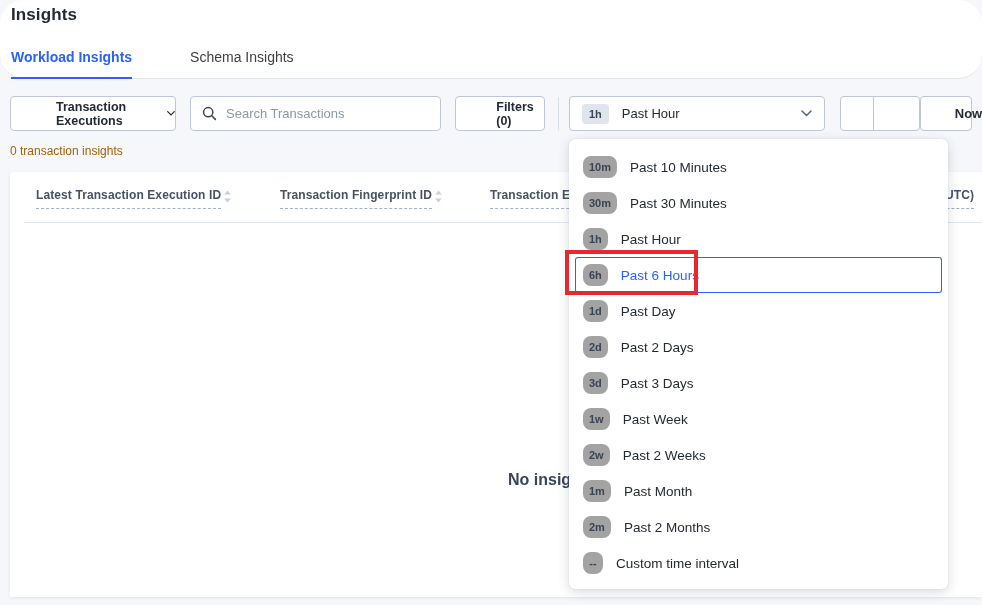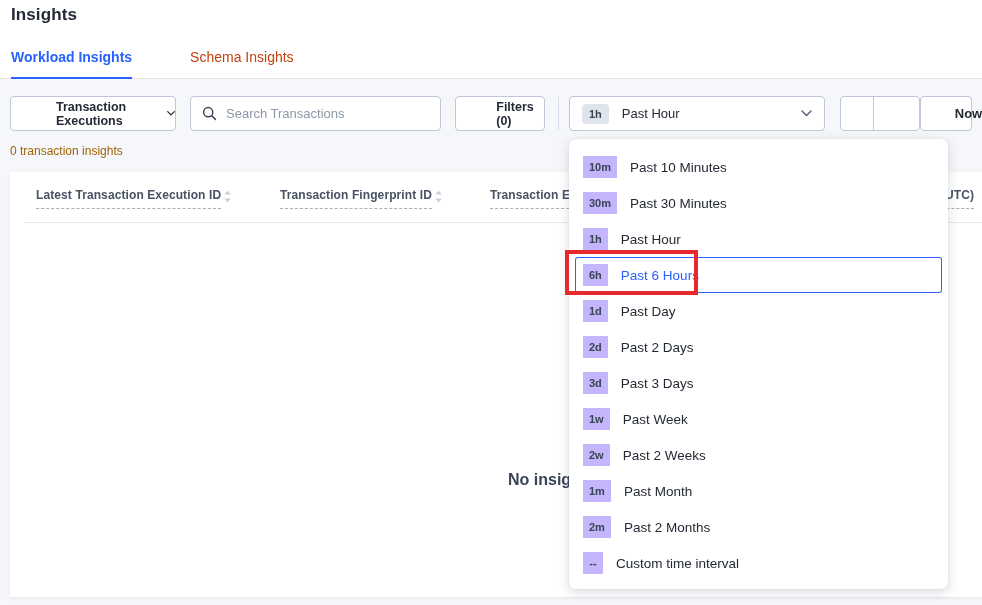--- a/index.html
+++ b/index.html
@@ -6,29 +6,29 @@
   html,body { background:#fff; }
   #app {
     position:relative; width:982px; height:605px; overflow:hidden;
     background:#f6f7fa;
     font-family:"Liberation Sans", sans-serif;
     color:#242a35;
   }
   
   .header-band {
     position:absolute; top:0; left:0; width:982px; height:79px;
-    background:#fff; border-bottom:1px solid #e2e6ed;
+    background:#fff; border-bottom:1px solid #e2e6ed;border-radius:24px;
   }
   .page-title {
     position:absolute; top:5px; left:11px;
     font-size:17px; font-weight:700; color:#242a35; letter-spacing:.1px;
   }
   .tabs { position:absolute; left:11px; bottom:-1px; display:flex; gap:58px; }
   .tab {
-    font-size:14px; color:#c2410c; padding:6px 0 12px 0;
+    font-size:14px; color:#404040; padding:6px 0 12px 0;
     border-bottom:2px solid transparent; cursor:pointer; white-space:nowrap;
   }
   .tab.active { color:#2962ff; font-weight:700; border-bottom-color:#2962ff; }
   
   .tb {
     position:absolute; top:96px; height:35px;
     background:#fff; border:1px solid #c0c6d9; border-radius:4px;
     display:flex; align-items:center; justify-content:center;
     font-size:12.5px; font-weight:700; color:#242a35; cursor:pointer;padding-left:45px;
   }
@@ -78,21 +78,21 @@
     position:absolute; left:569px; top:139px; width:379px; height:450px;
     background:#fff; border-radius:6px; z-index:10;
     box-shadow:0 3px 12px rgba(40,50,70,.18), 0 0 1px rgba(40,50,70,.25);
     padding:10px 6px 0 6px;
   }
   .menu-item {
     height:36px; display:flex; align-items:center; padding:0 8px;
     border-radius:3px; cursor:pointer;
   }
   .menu-badge {
-    min-width:20px; text-align:center; background:#c4b5fd; border-radius:0;
+    min-width:20px; text-align:center; background:#a3a3a3; border-radius:8px;
     font-size:11px; font-weight:700; color:#394455; padding:5px 6px; margin-right:13px;
   }
   .menu-label { font-size:13.5px; color:#242a35; }
   .menu-item.selected { box-shadow:inset 0 0 0 1px #2962ff; }
   .menu-item.selected .menu-label { color:#2962ff; }
   
   .annotation-box {
     position:absolute; left:565px; top:250px; width:133px; height:45px;
     border:4px solid #e8282f; z-index:30; pointer-events:none;
   }

